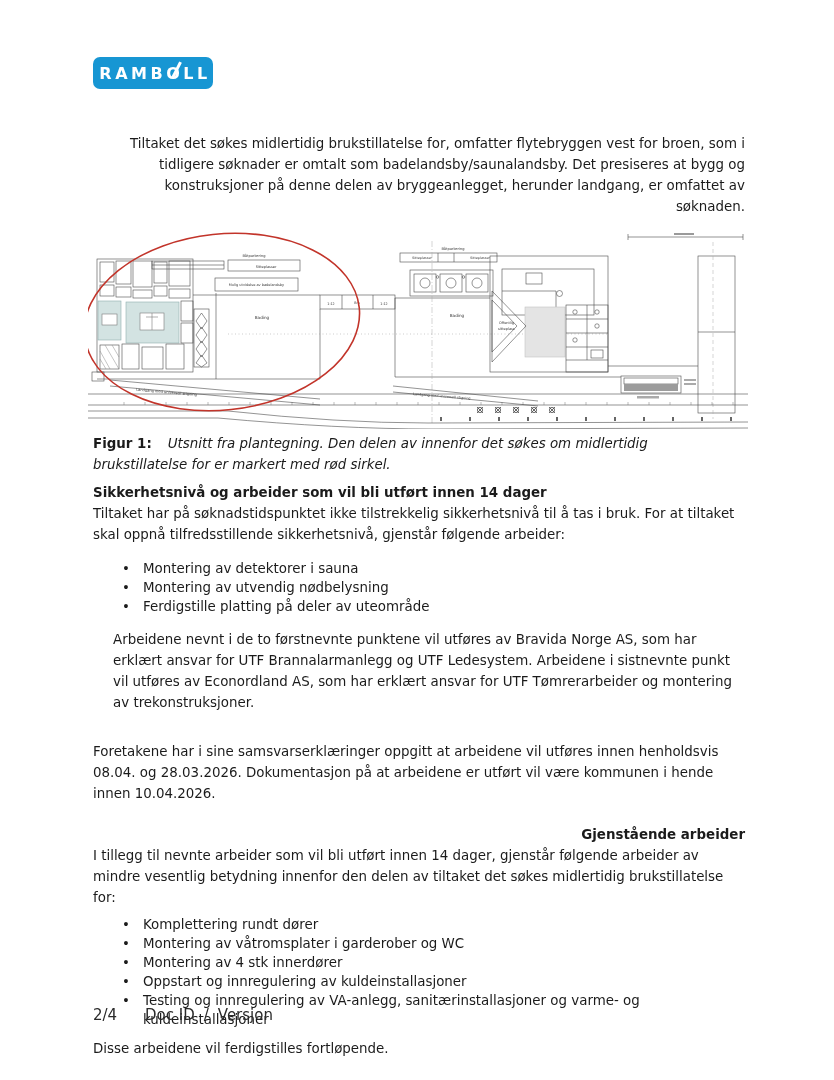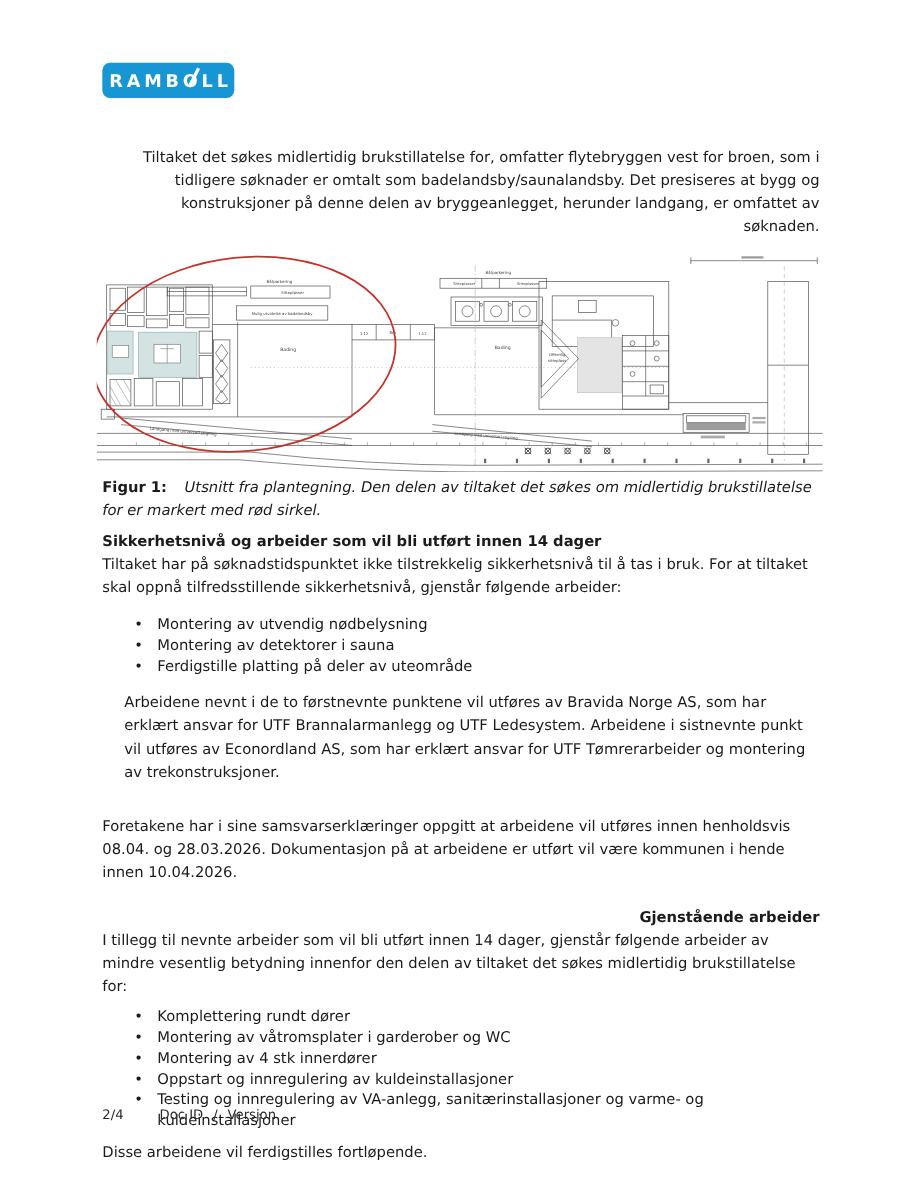--- a/index.html
+++ b/index.html
@@ -30,21 +30,21 @@
   .h-sec1{margin-top:7px;}
   ul.doc-list{margin:14px 0 0 0;padding:0;list-style:none;}
   ul.doc-list li{font-size:13.4px;line-height:19px;padding-left:50px;position:relative;}
   ul.doc-list li::before{content:"\2022";position:absolute;left:29px;}
   ul.doc-list.tight{margin-top:7px;}
   .p-contractors{margin-top:13px;margin-left:20px;}
   .p-deadlines{margin-top:28px;}
   .h-sec2{margin-top:20px;text-align:right;}
   .p-closing{margin-top:9px;}
   .footer{
-    position:absolute;left:93px;top:1006px;font-size:12px;color:#2a2a2a;
+    position:absolute;left:93px;top:1006px;font-size:15px;color:#2a2a2a;
     display:flex;align-items:flex-start;
   }
   .footer .f-page{width:52px;}
   .footer .f-docid{margin-right:9px;}
   .footer .f-sep{margin-right:9px;}
   svg text{fill:#3c3c3c;font-family:"DejaVu Sans",sans-serif;}
 </style>
 </head>
 <body>
 
@@ -250,30 +250,30 @@
             <polygon points="113.5,112 119,120 113.5,128 108,120"></polygon>
             <polygon points="113.5,126 119,134 113.5,138 108,134"></polygon>
           </g>
         </g>
 
         <ellipse cx="134" cy="93" rx="138" ry="88" transform="rotate(-6 134 93)" fill="none" stroke="#c2342a" stroke-width="1.6"></ellipse>
       </svg>
     </div>
 
     <p class="caption">
-      <span class="cap-label">Figur 1:</span><span class="cap-text">Utsnitt fra plantegning. Den delen av tiltaket det søkes om midlertidig brukstillatelse for er markert med rød sirkel.</span>
+      <span class="cap-label">Figur 1:</span><span class="cap-text">Utsnitt fra plantegning. Den delen av innenfor det søkes om midlertidig brukstillatelse for er markert med rød sirkel.</span>
     </p>
 
     <h3 class="h-sec1">Sikkerhetsnivå og arbeider som vil bli utført innen 14 dager</h3>
     <p>Tiltaket har på søknadstidspunktet ikke tilstrekkelig sikkerhetsnivå til å tas i bruk. For at tiltaket skal oppnå tilfredsstillende sikkerhetsnivå, gjenstår følgende arbeider:</p>
 
     <ul class="doc-list">
 
-    <li>Montering av utvendig nødbelysning</li>
-        <li>Montering av detektorer i sauna</li>
+    <li>Montering av detektorer i sauna</li>
+        <li>Montering av utvendig nødbelysning</li>
         <li>Ferdigstille platting på deler av uteområde</li>
       </ul>
 
     <p class="p-contractors">Arbeidene nevnt i de to førstnevnte punktene vil utføres av Bravida Norge AS, som har erklært ansvar for UTF Brannalarmanlegg og UTF Ledesystem. Arbeidene i sistnevnte punkt vil utføres av Econordland AS, som har erklært ansvar for UTF Tømrerarbeider og montering av trekonstruksjoner.</p>
     <p class="p-deadlines">Foretakene har i sine samsvarserklæringer oppgitt at arbeidene vil utføres innen henholdsvis 08.04. og 28.03.2026. Dokumentasjon på at arbeidene er utført vil være kommunen i hende innen 10.04.2026.</p>
 
     <h3 class="h-sec2">Gjenstående arbeider</h3>
     <p>I tillegg til nevnte arbeider som vil bli utført innen 14 dager, gjenstår følgende arbeider av mindre vesentlig betydning innenfor den delen av tiltaket det søkes midlertidig brukstillatelse for:</p>
 
     <ul class="doc-list tight">

